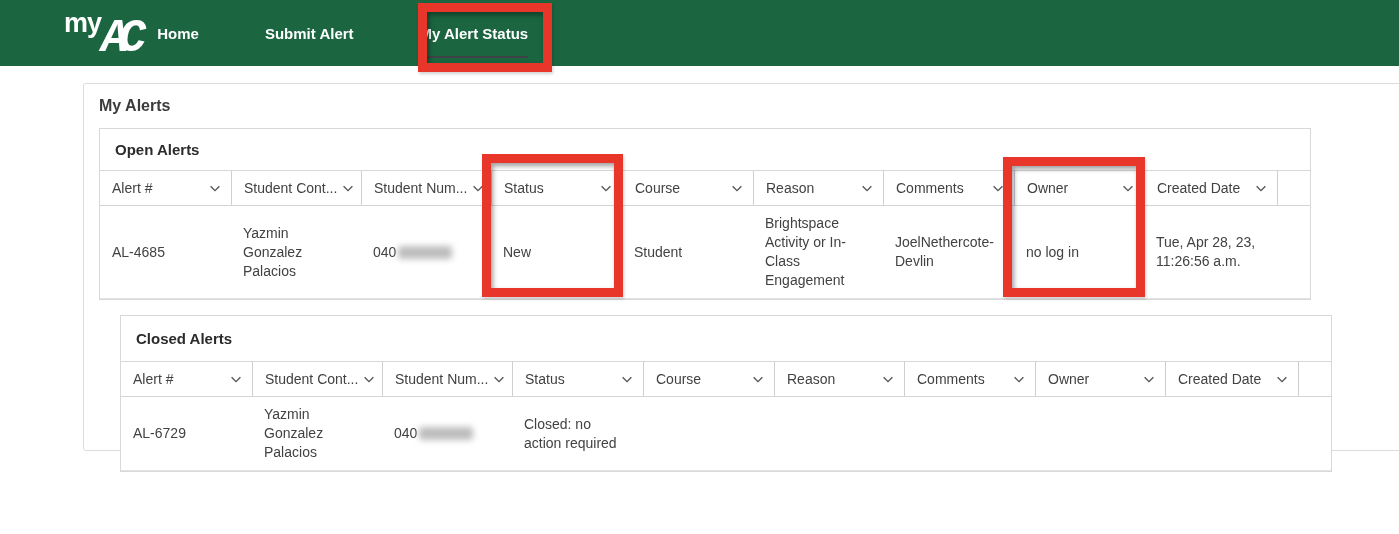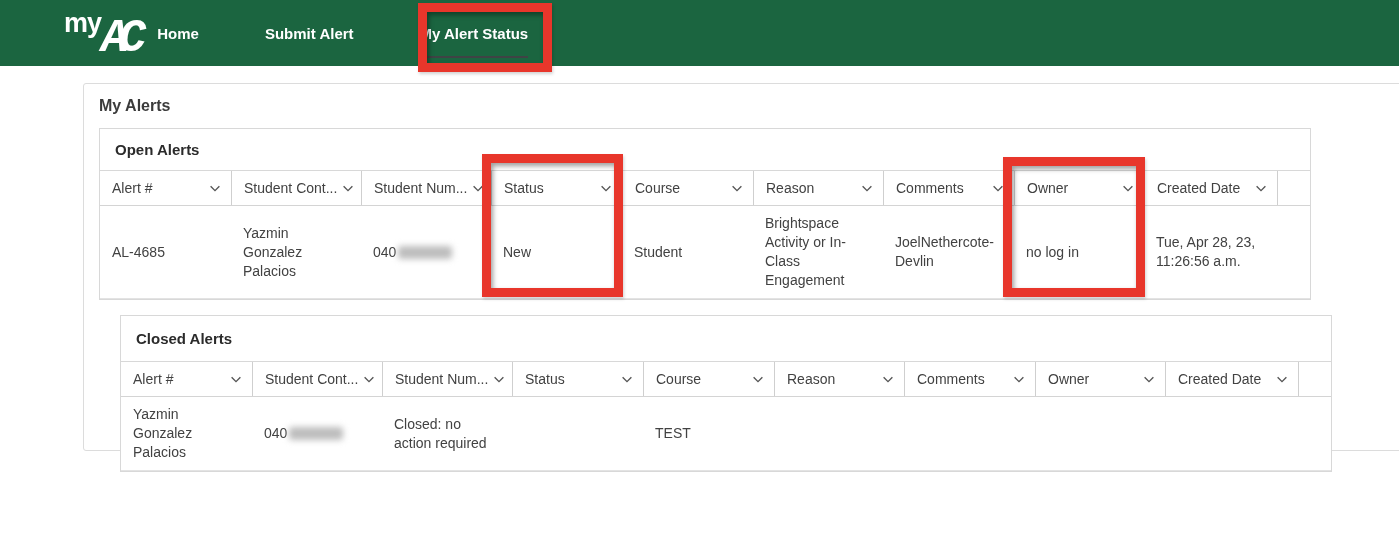--- a/index.html
+++ b/index.html
@@ -267,33 +267,33 @@
               <svg width="14" height="14" viewBox="0 0 16 16">
                 <path d="M3 6l5 5 5-5" fill="none" stroke="#555" stroke-width="1.6"></path>
               </svg>
             </span>
           </div>
         <div class="hcell"></div>
       </div>
 
       <div class="grid-row">
         <div class="cell">
+            <span>AL-6729</span>
+          </div>
+        <div class="cell">
             <span>Yazmin Gonzalez Palacios</span>
           </div>
         <div class="cell">
             <span><span>040</span><span class="redact"></span></span>
           </div>
         <div class="cell">
             <span>Closed: no action required</span>
           </div>
         <div class="cell">
             <span></span>
-          </div>
-        <div class="cell">
-            <span>TEST</span>
           </div>
         <div class="cell"></div>
       </div>
     </section>
   </main>
 
   <div class="anno anno-tab"></div>
   <div class="anno anno-status"></div>
   <div class="anno anno-owner"></div>
 

